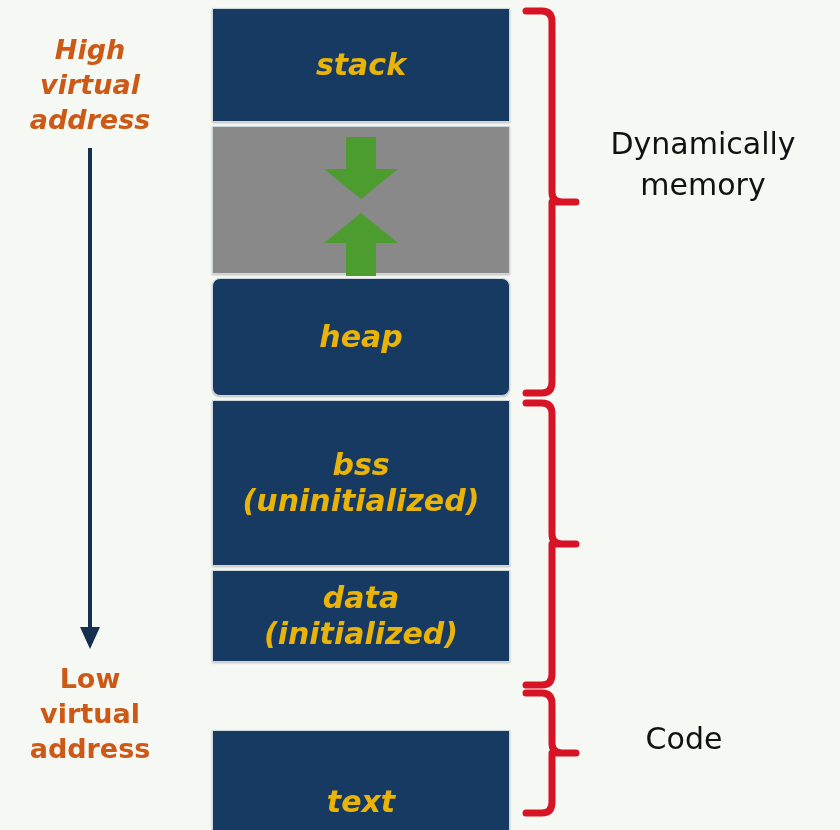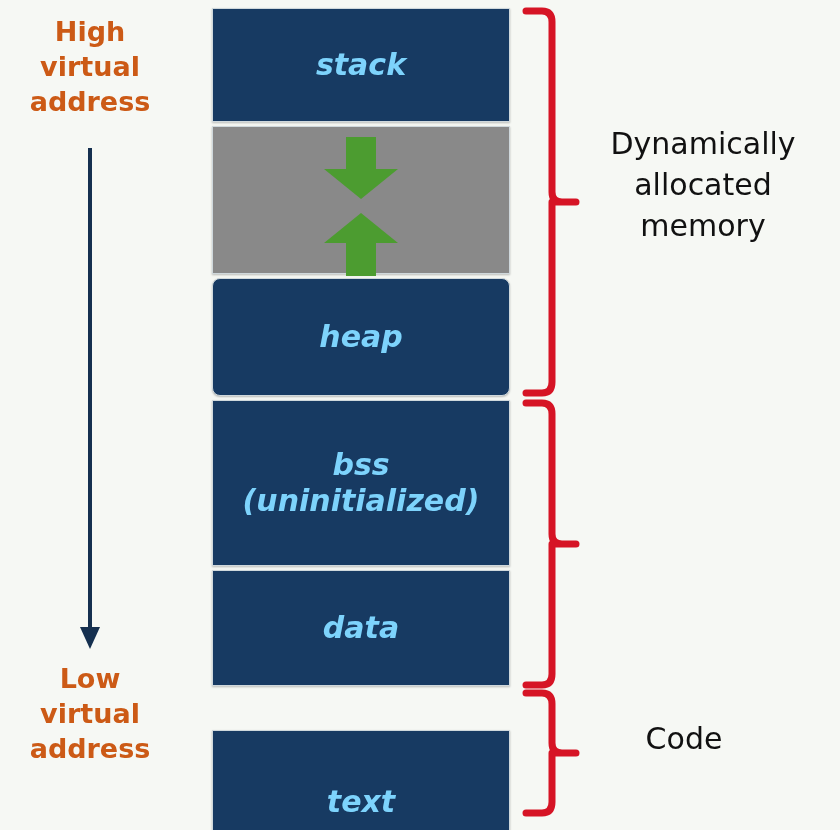--- a/index.html
+++ b/index.html
@@ -25,21 +25,21 @@
     width: 170px;
     left: 5px;
     text-align: center;
     color: #cc5a16;
     font-family: "DejaVu Sans", sans-serif;
     font-weight: bold;
     font-size: 27px;
     line-height: 35px;
     letter-spacing: 0px;
   }
-  #addr-high { top: 14px; }
+  #addr-high { top: 32px; font-style: italic; }
   #addr-low  { top: 661px; }
 
   .axis-arrow {
     position: absolute;
     left: 88px;
     top: 148px;
     width: 4px;
     height: 492px;
     background: #15304f;
   }
@@ -62,21 +62,21 @@
     height: 808px;
   }
   .seg {
     position: absolute;
     left: 0;
     width: 298px;
     box-sizing: border-box;
     display: flex;
     align-items: center;
     justify-content: center;
-    color: #7dd3fc;
+    color: #eab308;
     font-family: "DejaVu Sans", sans-serif;
     font-style: italic;
     font-weight: bold;
     font-size: 30px;
     line-height: 36px;
     text-align: center;
     border: 1px solid #cfd8dc;
     box-shadow: 0 1px 2px rgba(0,0,0,0.25);
   }
   .seg.blue { background: #173a62; }
@@ -170,23 +170,24 @@
       <span class="lbl">heap</span>
     </div>
 
     <div class="seg blue" id="seg-bss" style="top:392px; height:166px;">
       <div>
         <span class="lbl">bss</span>
         <span class="lbl">(uninitialized)</span>
       </div>
     </div>
 
-    <div class="seg blue" id="seg-data" style="top:562px; height:116px;">
+    <div class="seg blue" id="seg-data" style="top:562px; height:92px;">
       <div>
         <span class="lbl">data</span>
+        <span class="lbl">(initialized)</span>
       </div>
     </div>
 
     <div class="seg blue" id="seg-text" style="top:682px; height:143px;margin-top:40px;">
       <span class="lbl">text</span>
     </div>
   </div>
 
   <div class="brace" style="left:520px; top:6px;">
     <svg width="60" height="392" viewBox="0 0 60 392">
@@ -201,21 +202,20 @@
   </div>
 
   <div class="brace" style="left:520px; top:688px;">
     <svg width="60" height="130" viewBox="0 0 60 130">
       <path d="M 6 5 L 22 5 Q 32 5 32 16 L 32 55 Q 32 65 42 65 L 56 65 Q 42 65 32 65 Q 32 65 32 75 L 32 114 Q 32 125 22 125 L 6 125" fill="none" stroke="#d61425" stroke-width="7" stroke-linecap="round" stroke-linejoin="round"></path>
     </svg>
   </div>
 
   <div class="caption" id="cap-dyn">
     <div>Dynamically</div>
-    <div>allocated</div>
     <div>memory</div>
   </div>
 
 
   <div class="caption" id="cap-code">
     <div>Code</div>
   </div>
 
 </div>
 

